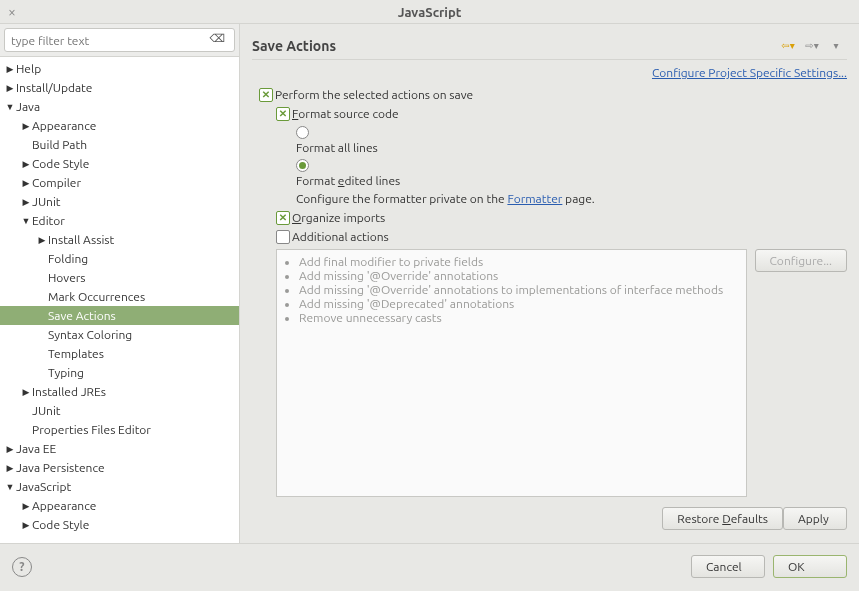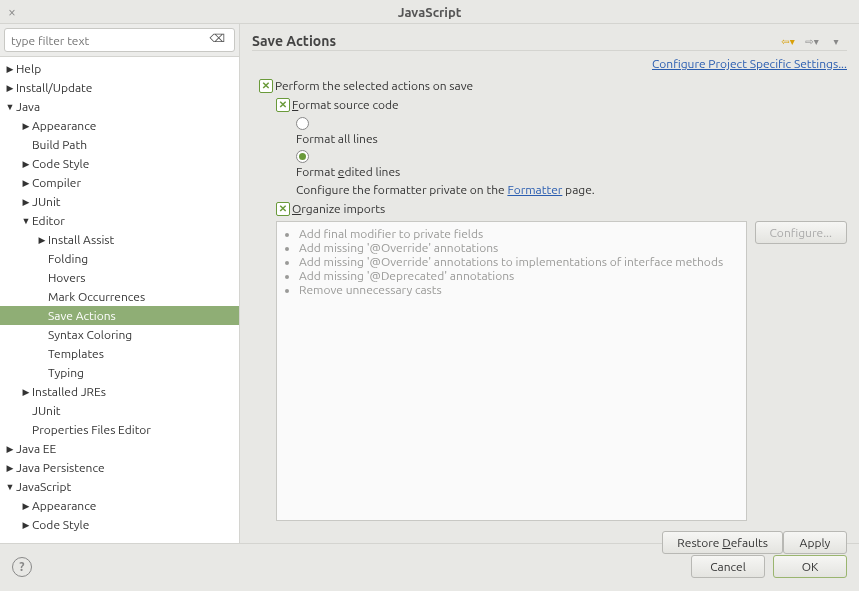--- a/index.html
+++ b/index.html
@@ -28,24 +28,24 @@
 .form { padding-left: 4px; }
 .chk-row { display: flex; align-items: flex-start; gap: 2px; margin: 5px 3px; }
 .chk { width: 14px; height: 14px; border: 1px solid #888; background: #fff; display: flex; align-items: center; justify-content: center; border-radius: 2px; }
 .chk.on { border-color: #6a9a3a; }
 .chk.on::after { content: "✕"; color: #6a9a3a; font-size: 10px; font-weight: bold; line-height: 1; }
 .radio { width: 13px; height: 13px; border: 1px solid #888; border-radius: 50%; background: #fff; display: flex; align-items: center; justify-content: center; }
 .radio.on::after { content: ""; width: 7px; height: 7px; border-radius: 50%; background: #6a9a3a; }
 .sub1 { margin-left: 20px; } .sub2 { margin-left: 40px; flex-direction: column; }
 .hint { margin: 4px 0 6px 40px; color: #333; }
 .add-wrap { display: flex; gap: 8px; margin-top: 4px; }
-.add-list { flex: 1; border: 1px solid #c8c8c4; background: #fafafa; height: 300px; padding: 4px 8px; overflow: auto; }
+.add-list { flex: 1; border: 1px solid #c8c8c4; background: #fafafa; height: 248px; padding: 4px 8px; overflow: auto; }
 .add-list ul { list-style: disc; padding-left: 14px; color: #9a9a98; }
 .add-list li { color: #9a9a98; margin: 1px 0; }
-.btn { border: 1px solid #b8b8b4; background: linear-gradient(#f6f6f4,#e4e4e0); border-radius: 3px; padding: 4px 14px; cursor: pointer; min-width: 64px; text-align: center; }
+.btn { border: 1px solid #b8b8b4; background: linear-gradient(#f6f6f4,#e4e4e0); border-radius: 3px; padding: 4px 14px; cursor: pointer; min-width: 64px; }
 .btn.disabled { color: #aaa; cursor: default; }
 .btn-row { display: flex; justify-content: flex-end; gap: 0; padding: 10px 0 6px 0; }
 .footer { height: 46px; border-top: 1px solid #d4d4d0; display: flex; align-items: center; padding: 0 12px; }
 .help { width: 20px; height: 20px; border: 1.5px solid #888; border-radius: 50%; display: flex; align-items: center; justify-content: center; color: #888; font-weight: bold; cursor: pointer; }
 .footer .spacer { flex: 1; }
 .btn.primary { border-color: #9ab56f; }
 u.key { text-decoration: underline; }
 </style>
 </head>
 <body>
@@ -197,20 +197,24 @@
       </div>
       <div class="hint">
         <span>Configure the formatter private on the </span><span class="link">Formatter</span><span> page.</span>
       </div>
 
       <div class="chk-row sub1">
         <span class="chk on"></span>
         <span><u class="key">O</u>rganize imports</span>
       </div>
 
+      <div class="chk-row sub1">
+        <span class="chk"></span>
+        <span>Additional actions</span>
+      </div>
 
       <div class="add-wrap sub1">
         <div class="add-list">
           <ul id="add-items">
               <li>Add final modifier to private fields</li>
               <li>Add missing '@Override' annotations</li>
               <li>Add missing '@Override' annotations to implementations of interface methods</li>
               <li>Add missing '@Deprecated' annotations</li>
               <li>Remove unnecessary casts</li>
             </ul>

